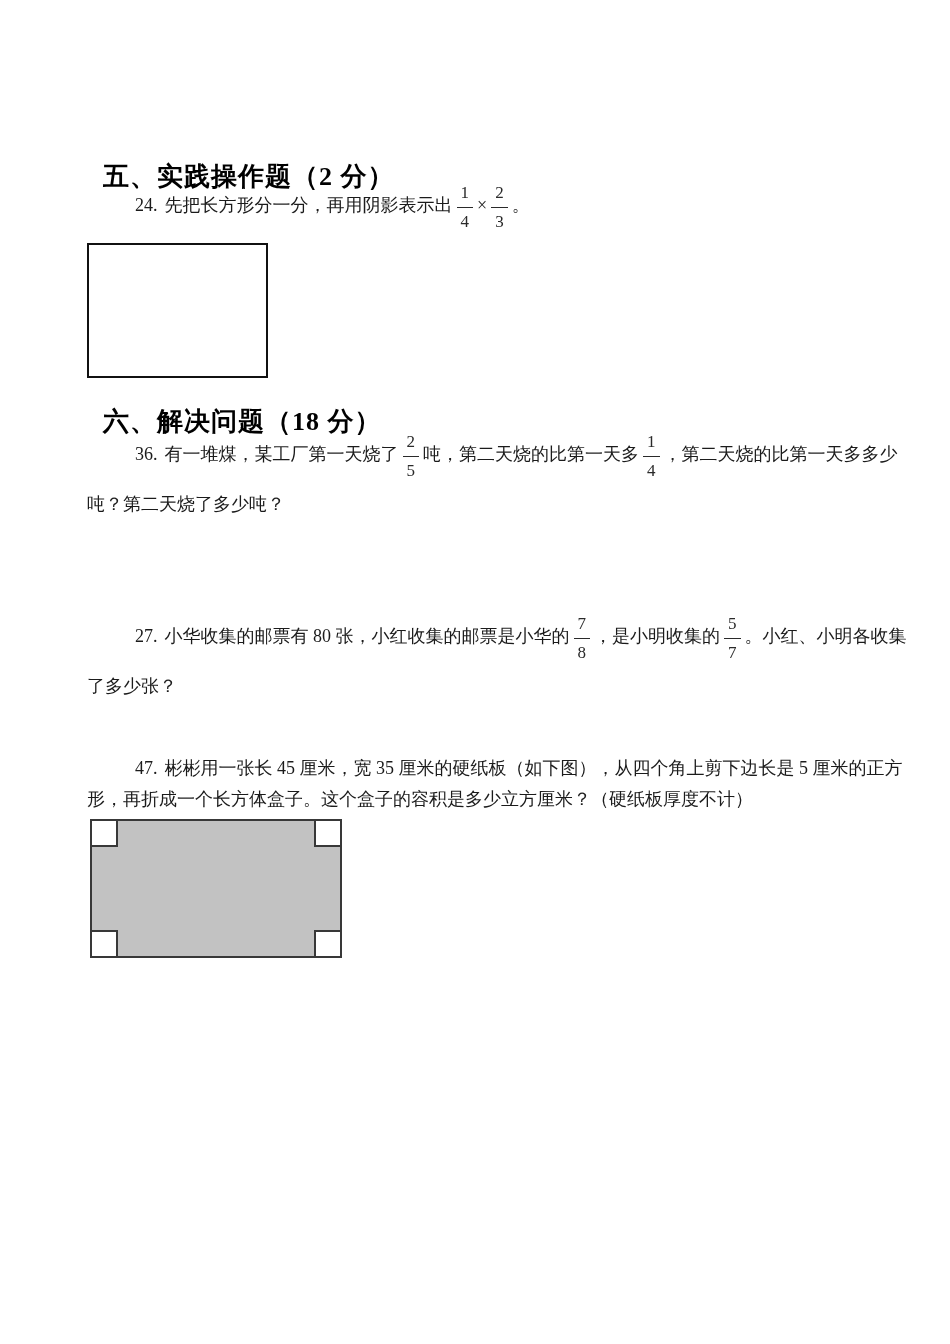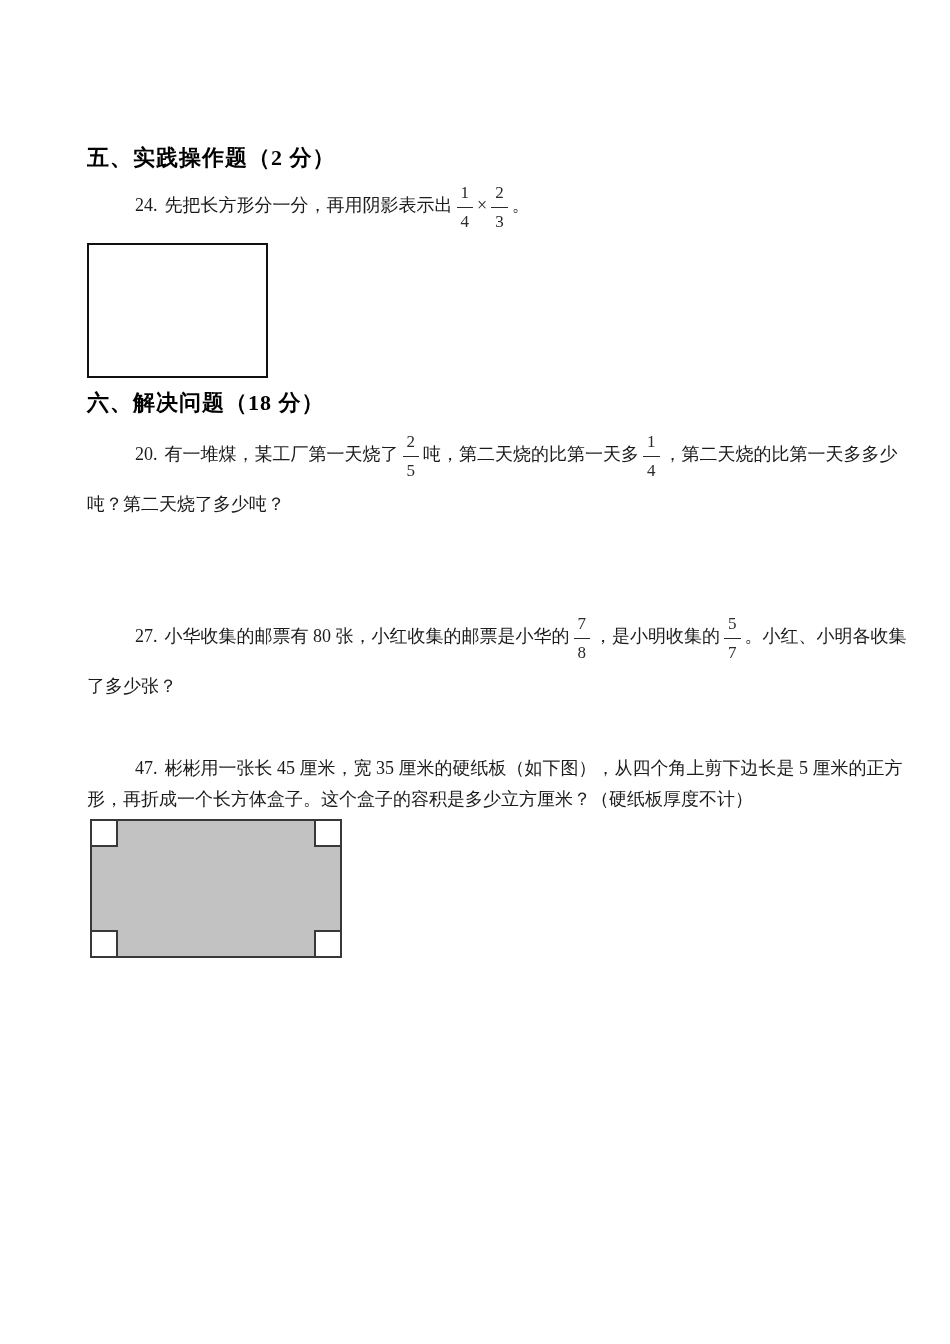--- a/index.html
+++ b/index.html
@@ -5,22 +5,22 @@
   html, body { margin:0; padding:0; }
   body {
     width:950px; height:1344px;
     font-family:"Liberation Serif", serif;
     background:#ffffff;
   }
   .page {
     position:relative; width:950px; height:1344px; overflow:hidden;
   }
   .sec-title {
-    position:absolute; left:87px; margin:0;
-    font-size:22px; font-weight:bold; color:#000;
+    position:absolute; left:87px; margin:16px;
+    font-size:26px; font-weight:bold; color:#000;
     letter-spacing:1px; white-space:nowrap;
   }
   #sec5-title { top:143px; }
   #sec6-title { top:388px; }
   .q {
     position:absolute; left:87px; width:824px; margin:0;
     font-size:18px; color:#1b1b1b; text-align:left;
   }
   .q .qnum { margin-right:7px;margin-left:48px; }
   #q24 { top:181px; line-height:42px; }
@@ -63,21 +63,21 @@
 
   <p class="q" id="q24">
     <span class="qnum">24.</span><span class="qbody">先把长方形分一分，再用阴影表示出<span class="frac"><span class="num">1</span><span class="den">4</span></span>×<span class="frac"><span class="num">2</span><span class="den">3</span></span>。</span>
   </p>
 
   <div class="blank-rect" style="border-color: rgb(17, 17, 17);"></div>
 
   <h2 class="sec-title" id="sec6-title">六、解决问题（18 分）</h2>
 
   <p class="q" id="q25">
-    <span class="qnum">20.</span><span class="qbody">有一堆煤，某工厂第一天烧了<span class="frac"><span class="num">2</span><span class="den">5</span></span>吨，第二天烧的比第一天多<span class="frac"><span class="num">1</span><span class="den">4</span></span>，第二天烧的比第一天多多少吨？第二天烧了多少吨？</span>
+    <span class="qnum">36.</span><span class="qbody">有一堆煤，某工厂第一天烧了<span class="frac"><span class="num">2</span><span class="den">5</span></span>吨，第二天烧的比第一天多<span class="frac"><span class="num">1</span><span class="den">4</span></span>，第二天烧的比第一天多多少吨？第二天烧了多少吨？</span>
   </p>
 
 
   <p class="q" id="q27">
     <span class="qnum">27.</span><span class="qbody">小华收集的邮票有 80 张，小红收集的邮票是小华的<span class="frac"><span class="num">7</span><span class="den">8</span></span>，是小明收集的<span class="frac"><span class="num">5</span><span class="den">7</span></span>。小红、小明各收集了多少张？</span>
   </p>
 
   <p class="q" id="q28">
     <span class="qnum">47.</span><span class="qbody">彬彬用一张长 45 厘米，宽 35 厘米的硬纸板（如下图），从四个角上剪下边长是 5 厘米的正方形，再折成一个长方体盒子。这个盒子的容积是多少立方厘米？（硬纸板厚度不计）</span>
   </p>

